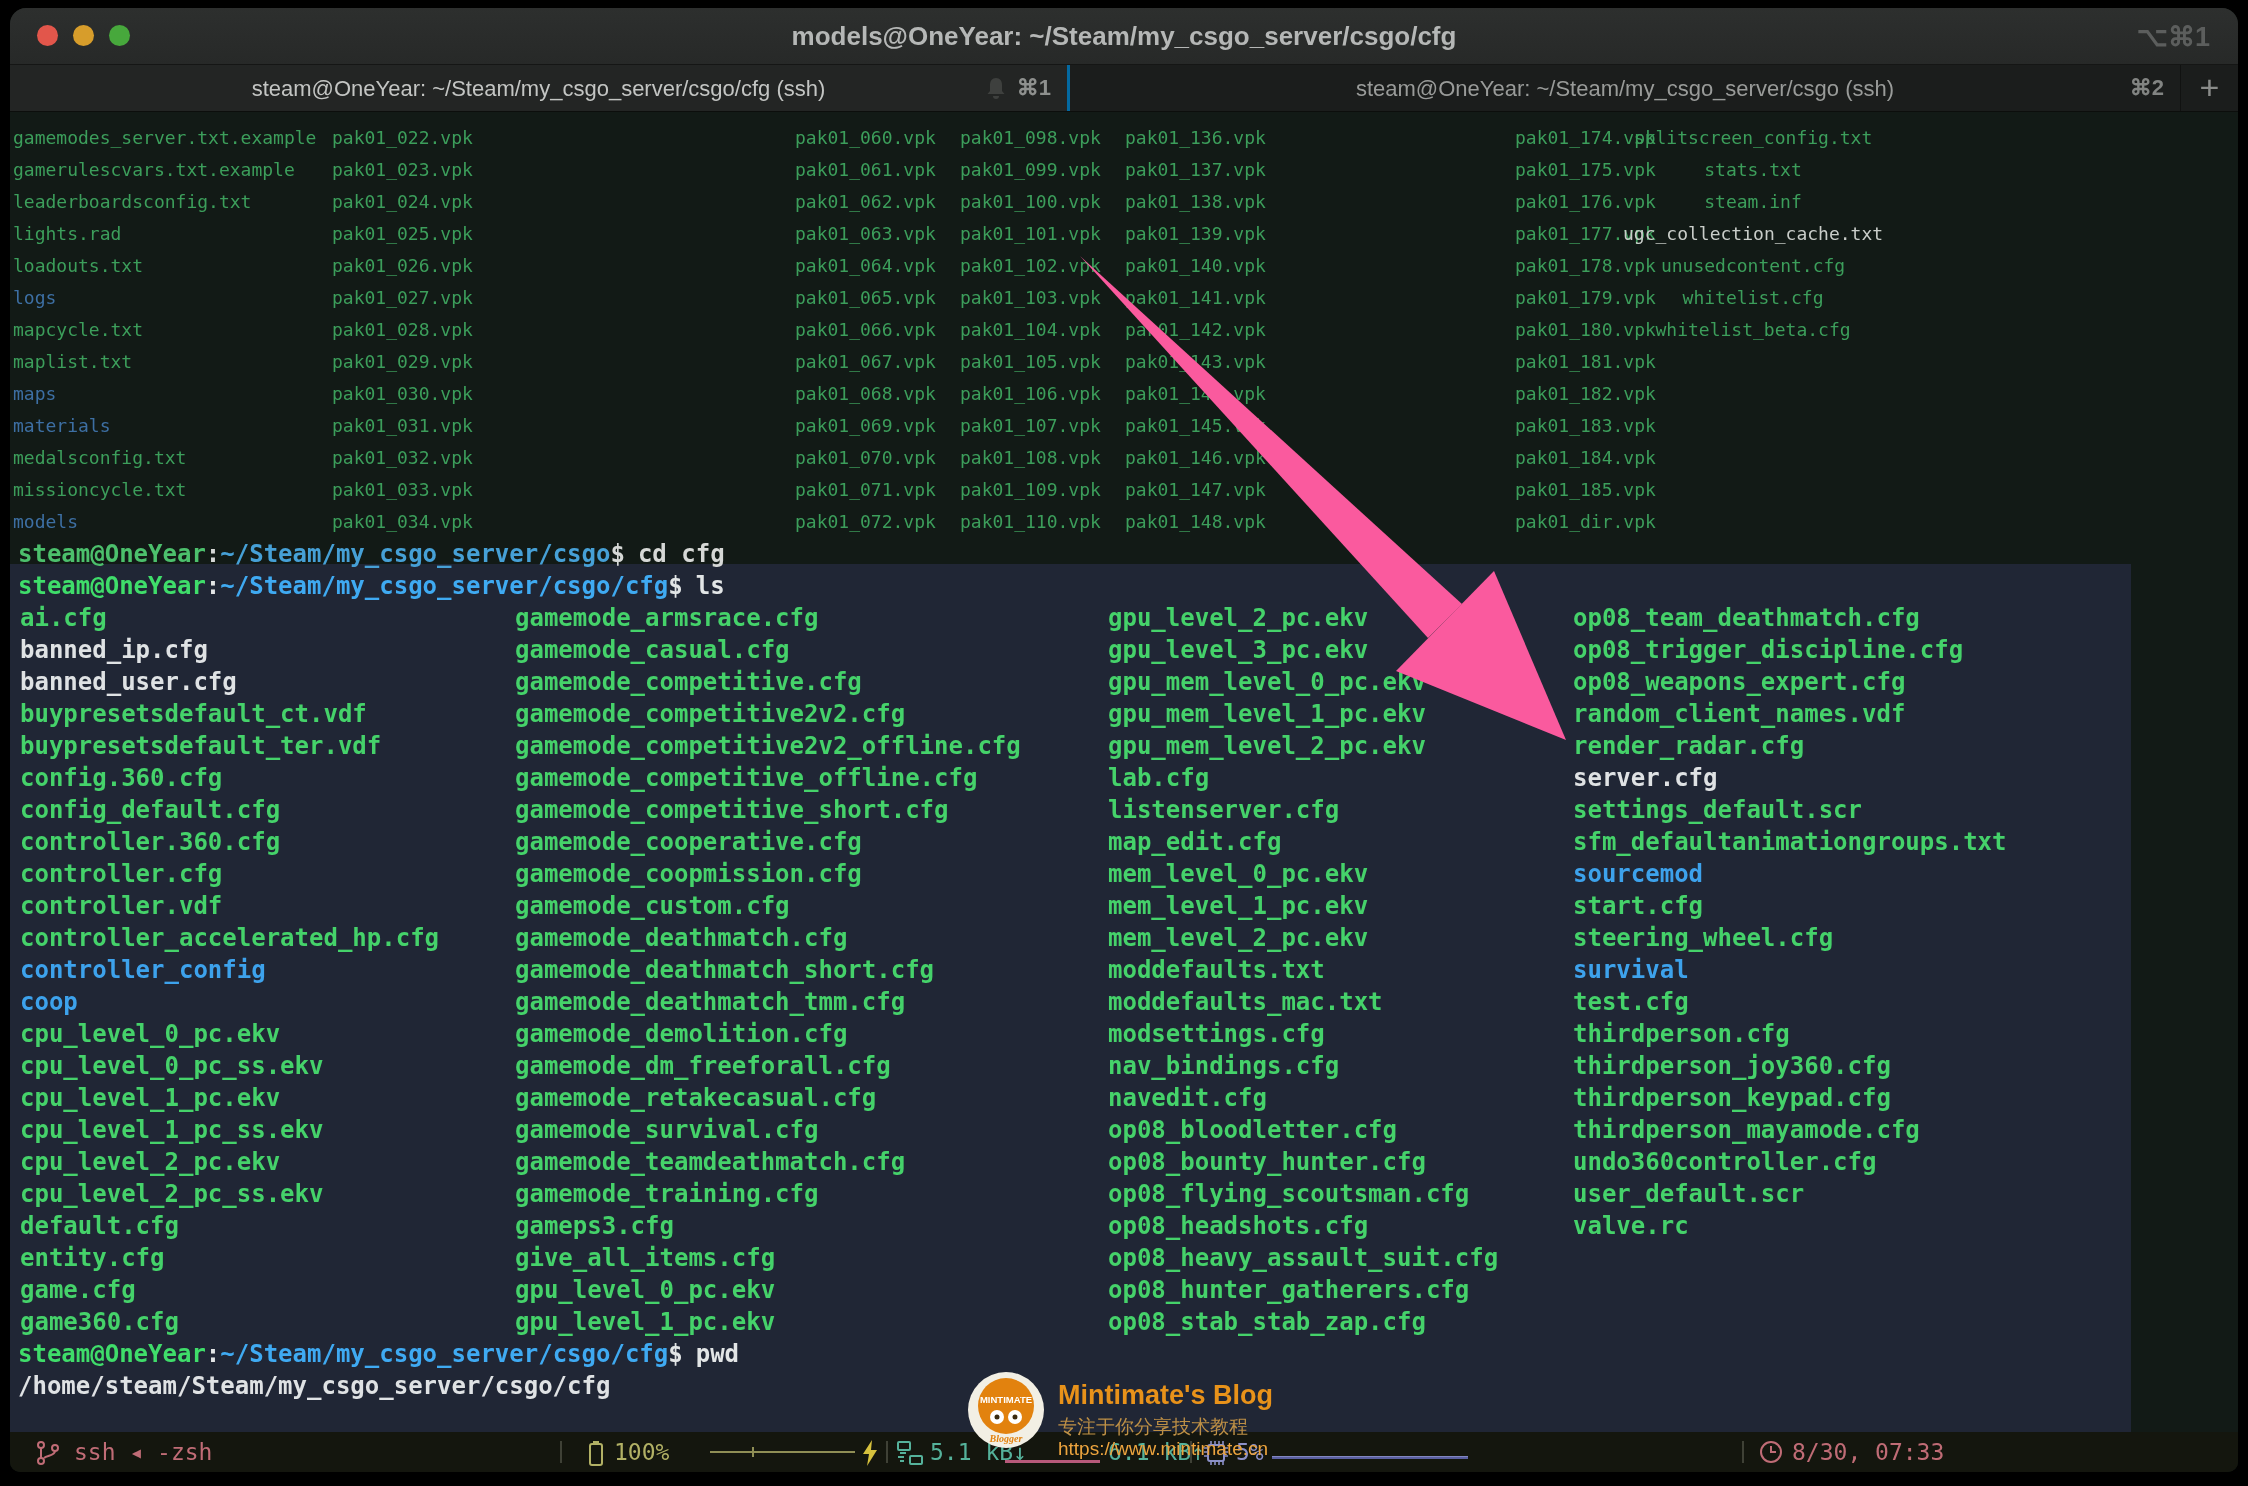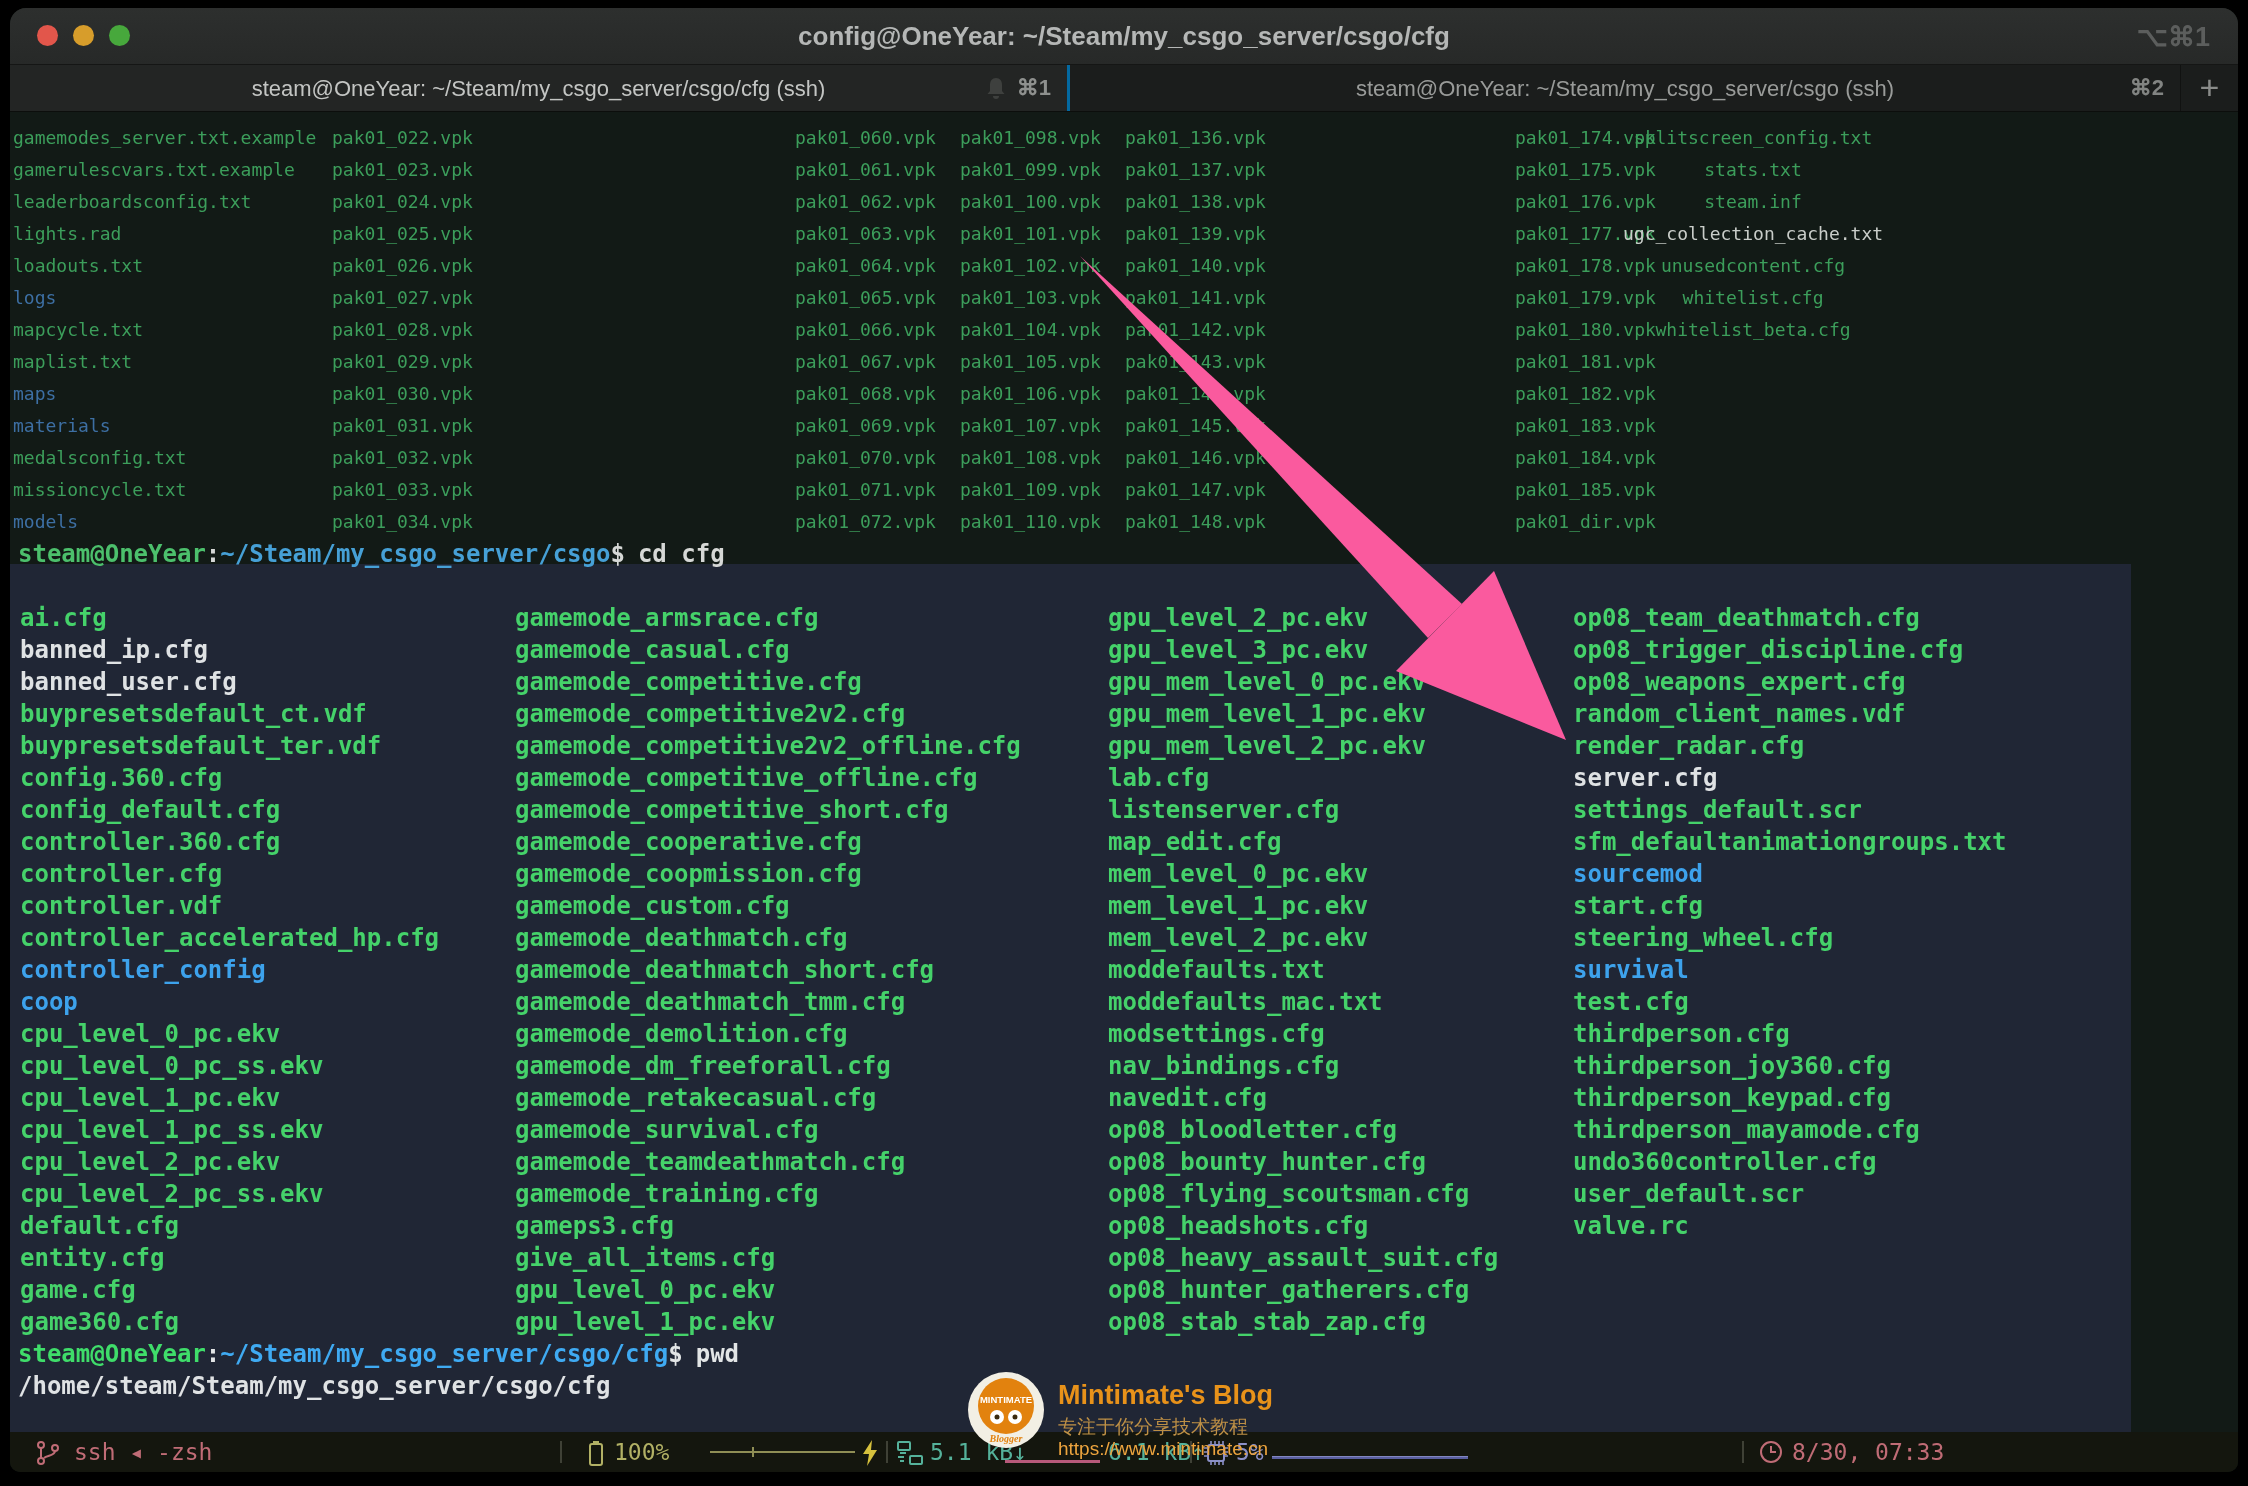--- a/index.html
+++ b/index.html
@@ -74,21 +74,21 @@
 </style>
 </head>
 <body>
 
 <div class="window">
 
   <div class="titlebar">
     <div class="tl red"></div>
     <div class="tl yellow"></div>
     <div class="tl green"></div>
-    <div class="win-title">config@OneYear: ~/Steam/my_csgo_server/csgo/cfg</div>
+    <div class="win-title">models@OneYear: ~/Steam/my_csgo_server/csgo/cfg</div>
     <div class="win-short">⌥⌘1</div>
   </div>
 
   <div class="tabbar">
     <div class="tab tab--active">
       <span class="tab-label">steam@OneYear: ~/Steam/my_csgo_server/csgo/cfg (ssh)</span>
       <span class="tab-right">
         <svg width="22" height="24" viewBox="0 0 22 24">
           <path d="M11 2c-4 0-6 3-6 7v6l-2.5 3h17L17 15V9c0-4-2-7-6-7z" fill="#3e403e"></path>
           <path d="M8 20a3 3 0 0 0 6 0z" fill="#3e403e"></path>
@@ -112,20 +112,21 @@
       <div class="ls-col" style="left: 322px;"><div class="ls-item t-f">pak01_022.vpk</div><div class="ls-item t-f">pak01_023.vpk</div><div class="ls-item t-f">pak01_024.vpk</div><div class="ls-item t-f">pak01_025.vpk</div><div class="ls-item t-f">pak01_026.vpk</div><div class="ls-item t-f">pak01_027.vpk</div><div class="ls-item t-f">pak01_028.vpk</div><div class="ls-item t-f">pak01_029.vpk</div><div class="ls-item t-f">pak01_030.vpk</div><div class="ls-item t-f">pak01_031.vpk</div><div class="ls-item t-f">pak01_032.vpk</div><div class="ls-item t-f">pak01_033.vpk</div><div class="ls-item t-f">pak01_034.vpk</div></div>
       <div class="ls-col" style="left: 785px;"><div class="ls-item t-f">pak01_060.vpk</div><div class="ls-item t-f">pak01_061.vpk</div><div class="ls-item t-f">pak01_062.vpk</div><div class="ls-item t-f">pak01_063.vpk</div><div class="ls-item t-f">pak01_064.vpk</div><div class="ls-item t-f">pak01_065.vpk</div><div class="ls-item t-f">pak01_066.vpk</div><div class="ls-item t-f">pak01_067.vpk</div><div class="ls-item t-f">pak01_068.vpk</div><div class="ls-item t-f">pak01_069.vpk</div><div class="ls-item t-f">pak01_070.vpk</div><div class="ls-item t-f">pak01_071.vpk</div><div class="ls-item t-f">pak01_072.vpk</div></div>
       <div class="ls-col" style="left: 950px;"><div class="ls-item t-f">pak01_098.vpk</div><div class="ls-item t-f">pak01_099.vpk</div><div class="ls-item t-f">pak01_100.vpk</div><div class="ls-item t-f">pak01_101.vpk</div><div class="ls-item t-f">pak01_102.vpk</div><div class="ls-item t-f">pak01_103.vpk</div><div class="ls-item t-f">pak01_104.vpk</div><div class="ls-item t-f">pak01_105.vpk</div><div class="ls-item t-f">pak01_106.vpk</div><div class="ls-item t-f">pak01_107.vpk</div><div class="ls-item t-f">pak01_108.vpk</div><div class="ls-item t-f">pak01_109.vpk</div><div class="ls-item t-f">pak01_110.vpk</div></div>
       <div class="ls-col" style="left: 1115px;"><div class="ls-item t-f">pak01_136.vpk</div><div class="ls-item t-f">pak01_137.vpk</div><div class="ls-item t-f">pak01_138.vpk</div><div class="ls-item t-f">pak01_139.vpk</div><div class="ls-item t-f">pak01_140.vpk</div><div class="ls-item t-f">pak01_141.vpk</div><div class="ls-item t-f">pak01_142.vpk</div><div class="ls-item t-f">pak01_143.vpk</div><div class="ls-item t-f">pak01_144.vpk</div><div class="ls-item t-f">pak01_145.vpk</div><div class="ls-item t-f">pak01_146.vpk</div><div class="ls-item t-f">pak01_147.vpk</div><div class="ls-item t-f">pak01_148.vpk</div></div>
       <div class="ls-col" style="left: 1505px;"><div class="ls-item t-f">pak01_174.vpk</div><div class="ls-item t-f">pak01_175.vpk</div><div class="ls-item t-f">pak01_176.vpk</div><div class="ls-item t-f">pak01_177.vpk</div><div class="ls-item t-f">pak01_178.vpk</div><div class="ls-item t-f">pak01_179.vpk</div><div class="ls-item t-f">pak01_180.vpk</div><div class="ls-item t-f">pak01_181.vpk</div><div class="ls-item t-f">pak01_182.vpk</div><div class="ls-item t-f">pak01_183.vpk</div><div class="ls-item t-f">pak01_184.vpk</div><div class="ls-item t-f">pak01_185.vpk</div><div class="ls-item t-f">pak01_dir.vpk</div></div>
       <div class="ls-col" style="left: 1613px; text-align: center;"><div class="ls-item t-f">splitscreen_config.txt</div><div class="ls-item t-f">stats.txt</div><div class="ls-item t-f">steam.inf</div><div class="ls-item t-w">ugc_collection_cache.txt</div><div class="ls-item t-f">unusedcontent.cfg</div><div class="ls-item t-f">whitelist.cfg</div><div class="ls-item t-f">whitelist_beta.cfg</div></div>
     </div>
 
   <div class="term-line line-cd"><span class="p-user">steam@OneYear</span><span class="p-white">:</span><span class="p-path">~/Steam/my_csgo_server/csgo</span><span class="p-white">$</span><span class="p-white cmd">cd cfg</span></div>
 
+  <div class="term-line line-ls"><span class="p-user">steam@OneYear</span><span class="p-white">:</span><span class="p-path">~/Steam/my_csgo_server/csgo/cfg</span><span class="p-white">$</span><span class="p-white cmd">ls</span></div>
 
   <div id="cfg-listing" class="listing">
       <div class="ls-col" style="left: 10px;"><div class="ls-item t-f">ai.cfg</div><div class="ls-item t-w">banned_ip.cfg</div><div class="ls-item t-w">banned_user.cfg</div><div class="ls-item t-f">buypresetsdefault_ct.vdf</div><div class="ls-item t-f">buypresetsdefault_ter.vdf</div><div class="ls-item t-f">config.360.cfg</div><div class="ls-item t-f">config_default.cfg</div><div class="ls-item t-f">controller.360.cfg</div><div class="ls-item t-f">controller.cfg</div><div class="ls-item t-f">controller.vdf</div><div class="ls-item t-f">controller_accelerated_hp.cfg</div><div class="ls-item t-d">controller_config</div><div class="ls-item t-d">coop</div><div class="ls-item t-f">cpu_level_0_pc.ekv</div><div class="ls-item t-f">cpu_level_0_pc_ss.ekv</div><div class="ls-item t-f">cpu_level_1_pc.ekv</div><div class="ls-item t-f">cpu_level_1_pc_ss.ekv</div><div class="ls-item t-f">cpu_level_2_pc.ekv</div><div class="ls-item t-f">cpu_level_2_pc_ss.ekv</div><div class="ls-item t-f">default.cfg</div><div class="ls-item t-f">entity.cfg</div><div class="ls-item t-f">game.cfg</div><div class="ls-item t-f">game360.cfg</div></div>
       <div class="ls-col" style="left: 505px;"><div class="ls-item t-f">gamemode_armsrace.cfg</div><div class="ls-item t-f">gamemode_casual.cfg</div><div class="ls-item t-f">gamemode_competitive.cfg</div><div class="ls-item t-f">gamemode_competitive2v2.cfg</div><div class="ls-item t-f">gamemode_competitive2v2_offline.cfg</div><div class="ls-item t-f">gamemode_competitive_offline.cfg</div><div class="ls-item t-f">gamemode_competitive_short.cfg</div><div class="ls-item t-f">gamemode_cooperative.cfg</div><div class="ls-item t-f">gamemode_coopmission.cfg</div><div class="ls-item t-f">gamemode_custom.cfg</div><div class="ls-item t-f">gamemode_deathmatch.cfg</div><div class="ls-item t-f">gamemode_deathmatch_short.cfg</div><div class="ls-item t-f">gamemode_deathmatch_tmm.cfg</div><div class="ls-item t-f">gamemode_demolition.cfg</div><div class="ls-item t-f">gamemode_dm_freeforall.cfg</div><div class="ls-item t-f">gamemode_retakecasual.cfg</div><div class="ls-item t-f">gamemode_survival.cfg</div><div class="ls-item t-f">gamemode_teamdeathmatch.cfg</div><div class="ls-item t-f">gamemode_training.cfg</div><div class="ls-item t-f">gameps3.cfg</div><div class="ls-item t-f">give_all_items.cfg</div><div class="ls-item t-f">gpu_level_0_pc.ekv</div><div class="ls-item t-f">gpu_level_1_pc.ekv</div></div>
       <div class="ls-col" style="left: 1098px;"><div class="ls-item t-f">gpu_level_2_pc.ekv</div><div class="ls-item t-f">gpu_level_3_pc.ekv</div><div class="ls-item t-f">gpu_mem_level_0_pc.ekv</div><div class="ls-item t-f">gpu_mem_level_1_pc.ekv</div><div class="ls-item t-f">gpu_mem_level_2_pc.ekv</div><div class="ls-item t-f">lab.cfg</div><div class="ls-item t-f">listenserver.cfg</div><div class="ls-item t-f">map_edit.cfg</div><div class="ls-item t-f">mem_level_0_pc.ekv</div><div class="ls-item t-f">mem_level_1_pc.ekv</div><div class="ls-item t-f">mem_level_2_pc.ekv</div><div class="ls-item t-f">moddefaults.txt</div><div class="ls-item t-f">moddefaults_mac.txt</div><div class="ls-item t-f">modsettings.cfg</div><div class="ls-item t-f">nav_bindings.cfg</div><div class="ls-item t-f">navedit.cfg</div><div class="ls-item t-f">op08_bloodletter.cfg</div><div class="ls-item t-f">op08_bounty_hunter.cfg</div><div class="ls-item t-f">op08_flying_scoutsman.cfg</div><div class="ls-item t-f">op08_headshots.cfg</div><div class="ls-item t-f">op08_heavy_assault_suit.cfg</div><div class="ls-item t-f">op08_hunter_gatherers.cfg</div><div class="ls-item t-f">op08_stab_stab_zap.cfg</div></div>
       <div class="ls-col" style="left: 1563px;"><div class="ls-item t-f">op08_team_deathmatch.cfg</div><div class="ls-item t-f">op08_trigger_discipline.cfg</div><div class="ls-item t-f">op08_weapons_expert.cfg</div><div class="ls-item t-f">random_client_names.vdf</div><div class="ls-item t-f">render_radar.cfg</div><div class="ls-item t-w">server.cfg</div><div class="ls-item t-f">settings_default.scr</div><div class="ls-item t-f">sfm_defaultanimationgroups.txt</div><div class="ls-item t-d">sourcemod</div><div class="ls-item t-f">start.cfg</div><div class="ls-item t-f">steering_wheel.cfg</div><div class="ls-item t-d">survival</div><div class="ls-item t-f">test.cfg</div><div class="ls-item t-f">thirdperson.cfg</div><div class="ls-item t-f">thirdperson_joy360.cfg</div><div class="ls-item t-f">thirdperson_keypad.cfg</div><div class="ls-item t-f">thirdperson_mayamode.cfg</div><div class="ls-item t-f">undo360controller.cfg</div><div class="ls-item t-f">user_default.scr</div><div class="ls-item t-f">valve.rc</div></div>
     </div>
 
   <div class="term-line line-out">/home/steam/Steam/my_csgo_server/csgo/cfg</div>
 

